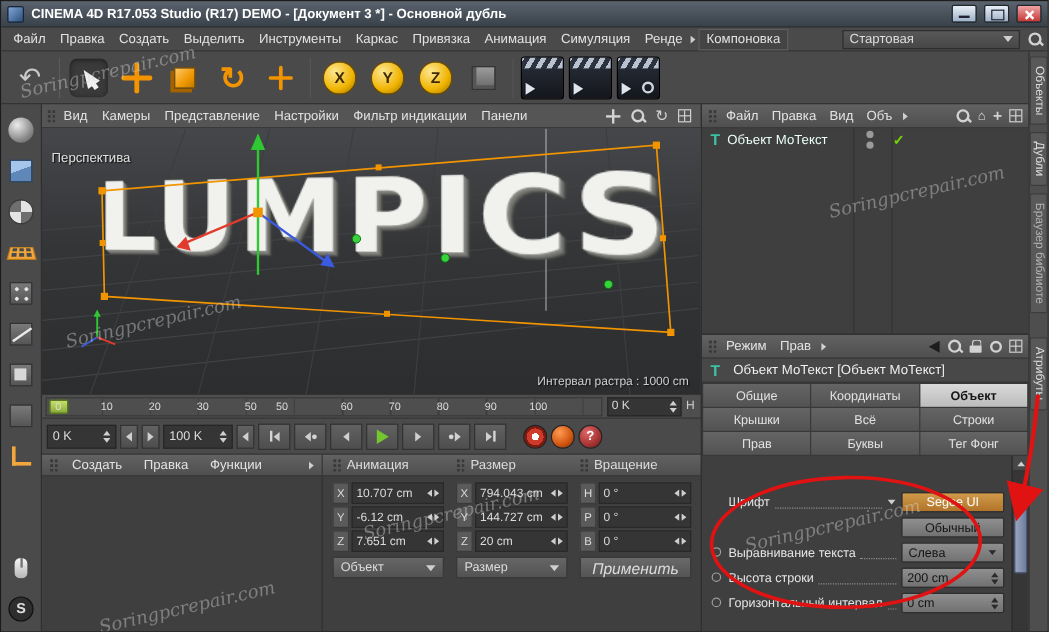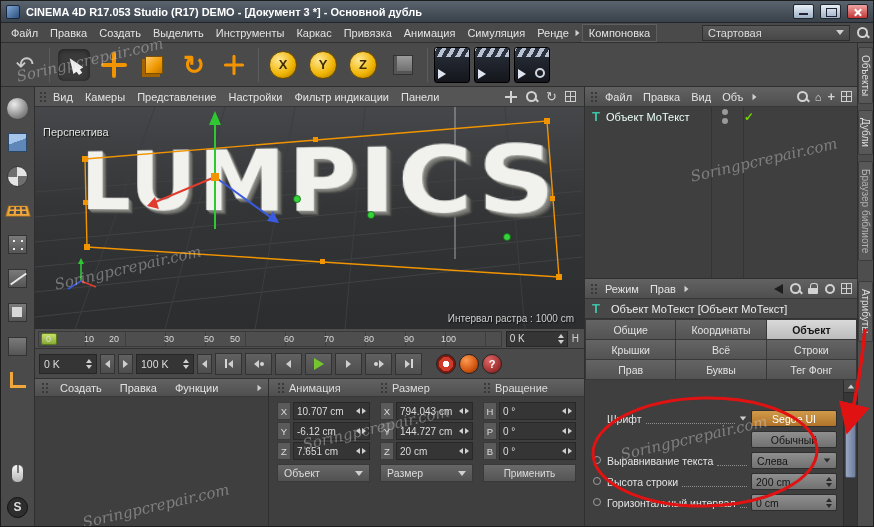--- a/index.html
+++ b/index.html
@@ -126,21 +126,21 @@
 .coordbody{padding:5px 8px 0;}
 .cgrid{display:grid;grid-template-columns:repeat(3,1fr);gap:2px 10px;}
 .crow{display:flex;gap:2px;height:18px;}
 .axl{width:14px;background:#5a5a5a;border:1px solid #3a3a3a;display:flex;align-items:center;justify-content:center;font-size:9.5px;flex:none;}
 .cfield{flex:1;background:#353535;border:1px solid #282828;display:flex;align-items:center;padding:0 3px;font-size:10px;overflow:hidden;white-space:nowrap;}
 .spinlr{display:flex;gap:2px;margin-left:auto;}
 .spinlr .tl{border-top-width:3px;border-bottom-width:3px;border-right-width:4px;}
 .spinlr .tr{border-top-width:3px;border-bottom-width:3px;border-left-width:4px;}
 .cmodes{display:grid;grid-template-columns:repeat(3,1fr);gap:10px;margin-top:4px;}
 .csel{height:18px;background:linear-gradient(#666,#525252);border:1px solid #393939;display:flex;align-items:center;justify-content:space-between;padding:0 6px;font-size:10.5px;}
-.cbtn{height:18px;background:linear-gradient(#6a6a6a,#545454);border:1px solid #393939;display:flex;align-items:center;justify-content:center;font-size:10px;}
+.cbtn{height:18px;background:linear-gradient(#6a6a6a,#545454);border:1px solid #393939;display:flex;align-items:center;justify-content:center;font-size:13px;font-style:italic;}
 
 .rightp{width:273px;border-left:1px solid #2f2f2f;display:flex;flex-direction:column;background:#3f3f3f;}
 .pmhead{height:20px;background:linear-gradient(#626262,#4f4f4f);border-bottom:1px solid #383838;display:flex;align-items:center;gap:5px;padding:0 5px;}
 .pmhead .mi{padding:2px 3px;}
 .hicons{margin-left:auto;display:flex;align-items:center;gap:6px;}
 .tree{position:relative;height:172px;background:#3f3f3f;border-bottom:1px solid #2f2f2f;}
 .vline{position:absolute;top:0;bottom:0;width:1px;background:#343434;}
 .trow{display:flex;align-items:center;height:19px;padding-left:7px;}
 .moicon{color:#3cc3a4;font-weight:bold;font-size:13px;width:14px;}
 .oname{color:#eafff7;width:104px;white-space:nowrap;overflow:hidden;}
@@ -385,21 +385,21 @@
               </g>
             </svg>
             <span class="vpraster">Интервал растра : 1000 cm</span>
           </div>
 
           <div class="timeline">
             <div class="ruler">
               <div class="marker"></div>
               <span class="tick" style="left:7px">0</span>
               <span class="tick" style="left:45px">10</span>
-              <span class="tick" style="left:70px">20</span>
+              <span class="tick" style="left:85px">20</span>
               <span class="tick" style="left:125px">30</span>
               <span class="tick" style="left:165px">50</span>
               <span class="tick" style="left:191px">50</span>
               <span class="tick" style="left:245px">60</span>
               <span class="tick" style="left:285px">70</span>
               <span class="tick" style="left:325px">80</span>
               <span class="tick" style="left:365px">90</span>
               <span class="tick" style="left:402px">100</span>
             </div>
             <span class="ffield">

